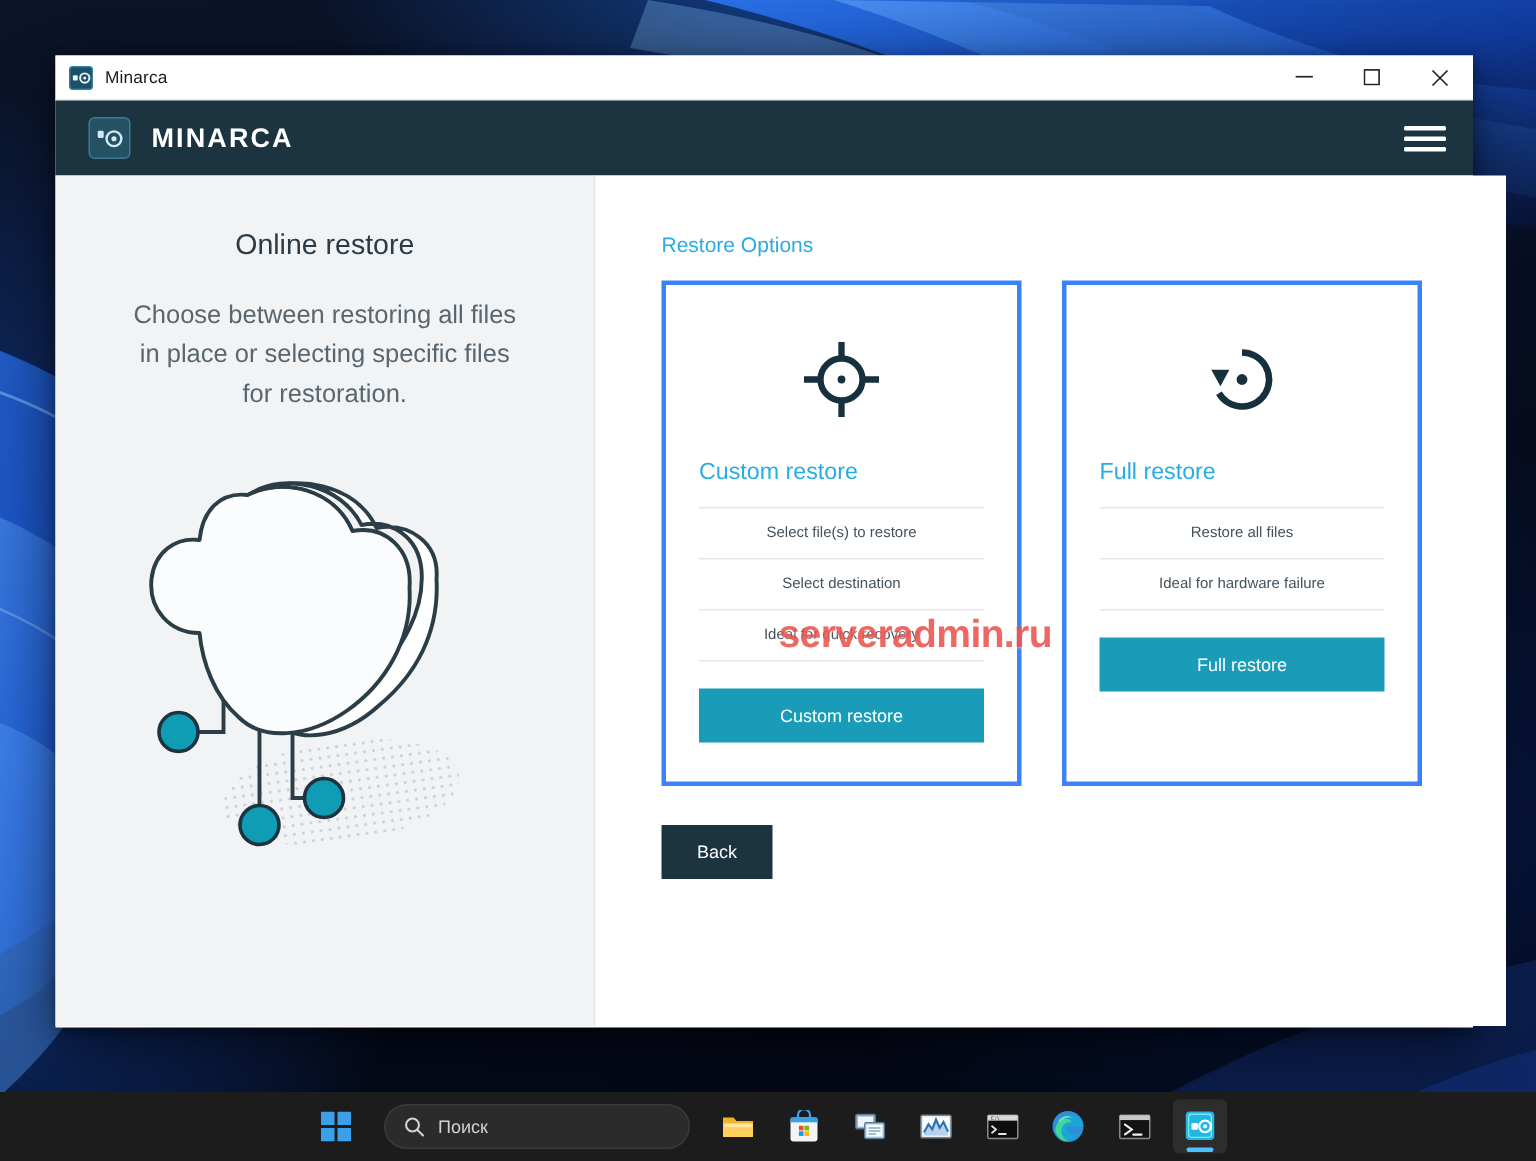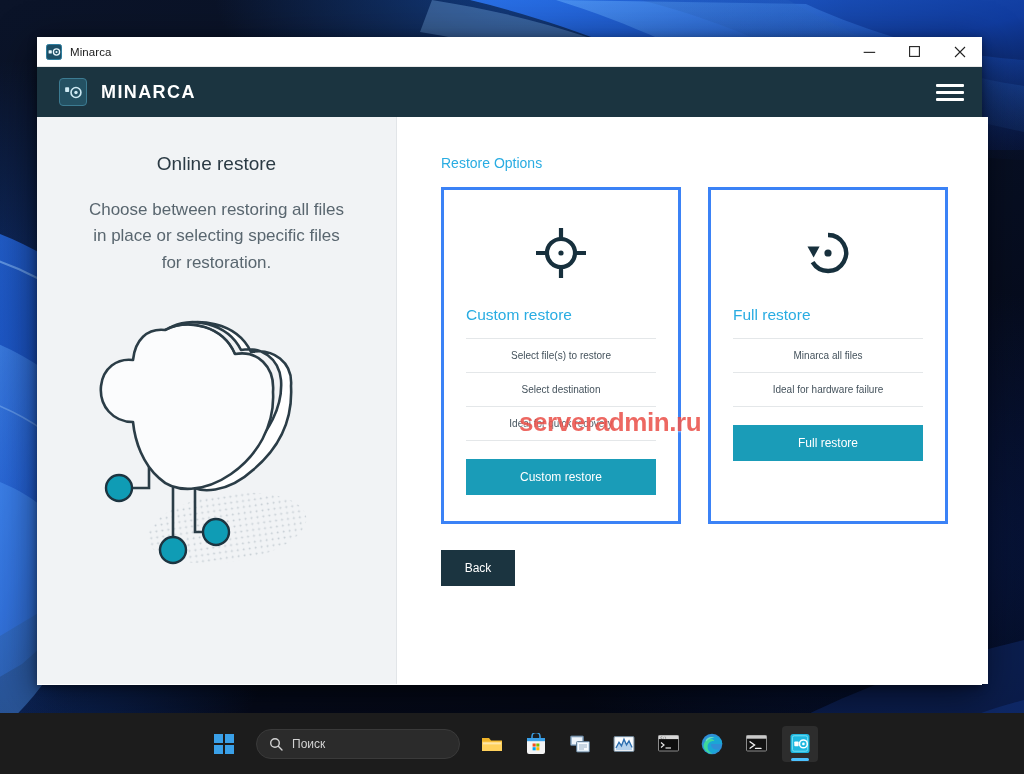--- a/index.html
+++ b/index.html
@@ -115,21 +115,21 @@
   #left-desc {
     font-size: 17px;
     color: #59666f;
     text-align: center;
     line-height: 1.55;
     max-width: 268px;
   }
   #cloud-art { margin-top: 34px; width: 280px; height: 300px; }
 
   
-  #rightpanel { flex: 1; background: #fff; padding: 38px 40px 0 44px; position: relative; }
+  #rightpanel { flex: 1; background: #fff; padding: 38px 56px 0 44px; position: relative; }
   #restore-options-title {
     color: #29ace2;
     font-size: 14px;
     margin-bottom: 16px;
   }
   #cards { display: flex; gap: 27px; }
   .card {
     width: 240px;
     border: 3px solid #3b82f6;
     background: #fff;
@@ -185,21 +185,21 @@
     letter-spacing: -0.4px;
     text-shadow: 0 1px 2px rgba(255,255,255,0.6);
     pointer-events: none;
     white-space: nowrap;
   }
 
   
   #taskbar {
     position: absolute;
     left: 0; bottom: 0;
-    width: 1024px; height: 61px;
+    width: 1024px; height: 46px;
     background: #1c1c1c;
     display: flex; align-items: center; justify-content: center;
     gap: 8px;
   }
   .tb-btn {
     width: 36px; height: 36px;
     display: flex; align-items: center; justify-content: center;
     border-radius: 4px;
     position: relative;
     cursor: pointer;
@@ -375,21 +375,21 @@
           <div class="card">
             <div class="card-icon">
               <svg width="54" height="54" viewBox="0 0 54 54">
                 <path d="M27,9 a18,18 0 1,1 -15.4,27.2" fill="none" stroke="#17303d" stroke-width="4.4" stroke-linecap="butt"></path>
                 <path d="M6.5,20.5 L18.6,20.5 L12.6,31.5 Z" fill="#17303d"></path>
                 <circle cx="27" cy="27" r="3.6" fill="#17303d"></circle>
               </svg>
             </div>
             <div class="card-title">Full restore</div>
             <ul class="card-list">
-              <li>Minarca all files</li>
+              <li>Restore all files</li>
               <li>Ideal for hardware failure</li>
             </ul>
             <button class="cta">Full restore</button>
           </div>
 
         </div>
 
         <button id="back-button">Back</button>
 
         <div id="watermark">serveradmin.ru</div>

